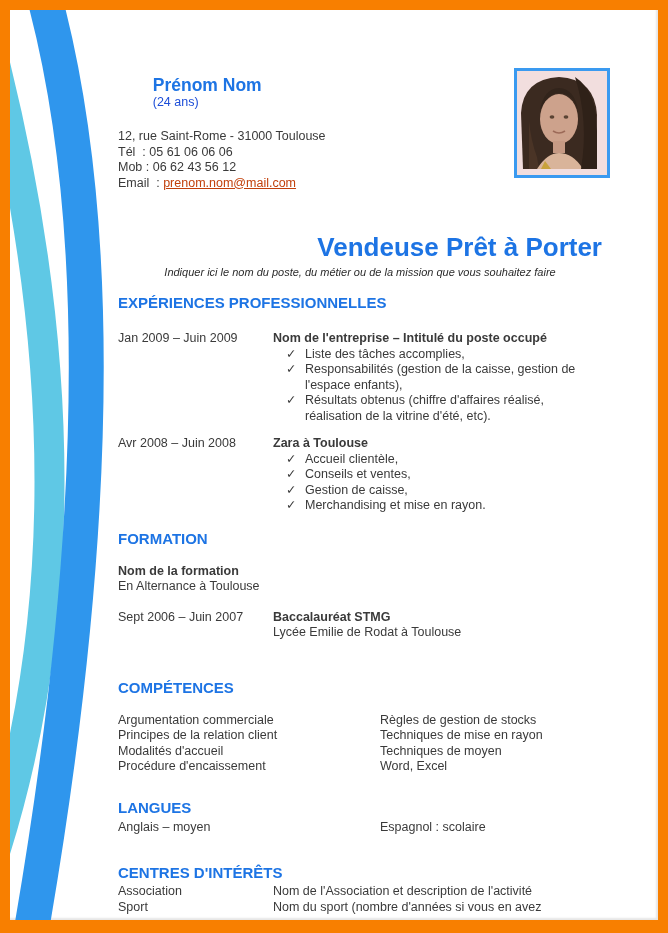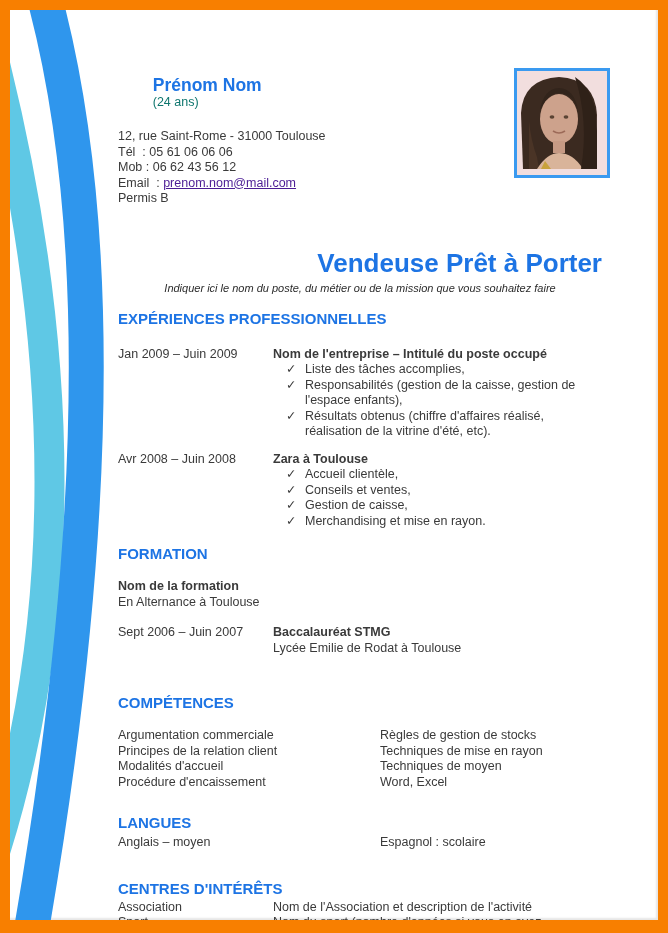--- a/index.html
+++ b/index.html
@@ -26,23 +26,23 @@
     box-sizing:border-box;
     width:100%;
     padding:52px 56px 0 108px;
     font-size:12.5px; line-height:15.5px;
     color:#3a3a3a;
   }
 
   
   .name-line { margin-bottom:3px; }
   .name { font-size:17.5px; font-weight:bold; color:#1D74E4; }
-  .age  { font-size:12.5px; color:#0f766e; }
+  .age  { font-size:12.5px; color:#1d4ed8; }
   .contact div { white-space:pre; }
-  .email-link { color:#4c1d95; text-decoration:underline; cursor:pointer; }
+  .email-link { color:#c2410c; text-decoration:underline; cursor:pointer; }
 
   .photo {
     position:absolute;
     top:58px; right:48px;
     width:90px; height:104px;
     border:3px solid #3A9AF0;
     background:#F2DEDE;
   }
 
   
@@ -119,21 +119,20 @@
 
       <div class="contact">
         <div class="name-line">
           <span class="name">Prénom Nom</span>
           <span class="age">(24 ans)</span>
         </div>
         <div>12, rue Saint-Rome - 31000 Toulouse</div>
         <div>Tél  : 05 61 06 06 06</div>
         <div>Mob : 06 62 43 56 12</div>
         <div><span>Email  : </span><a class="email-link">prenom.nom@mail.com</a></div>
-        <div>Permis B</div>
       </div>
 
       <h1 class="cv-title">Vendeuse Prêt à Porter</h1>
       <div class="cv-subtitle">Indiquer ici le nom du poste, du métier ou de la mission que vous souhaitez faire</div>
 
       <h2 class="h-exp">EXPÉRIENCES PROFESSIONNELLES</h2>
 
       <div class="xrow">
         <div class="dates">Jan 2009 – Juin 2009</div>
         <div class="desc">

